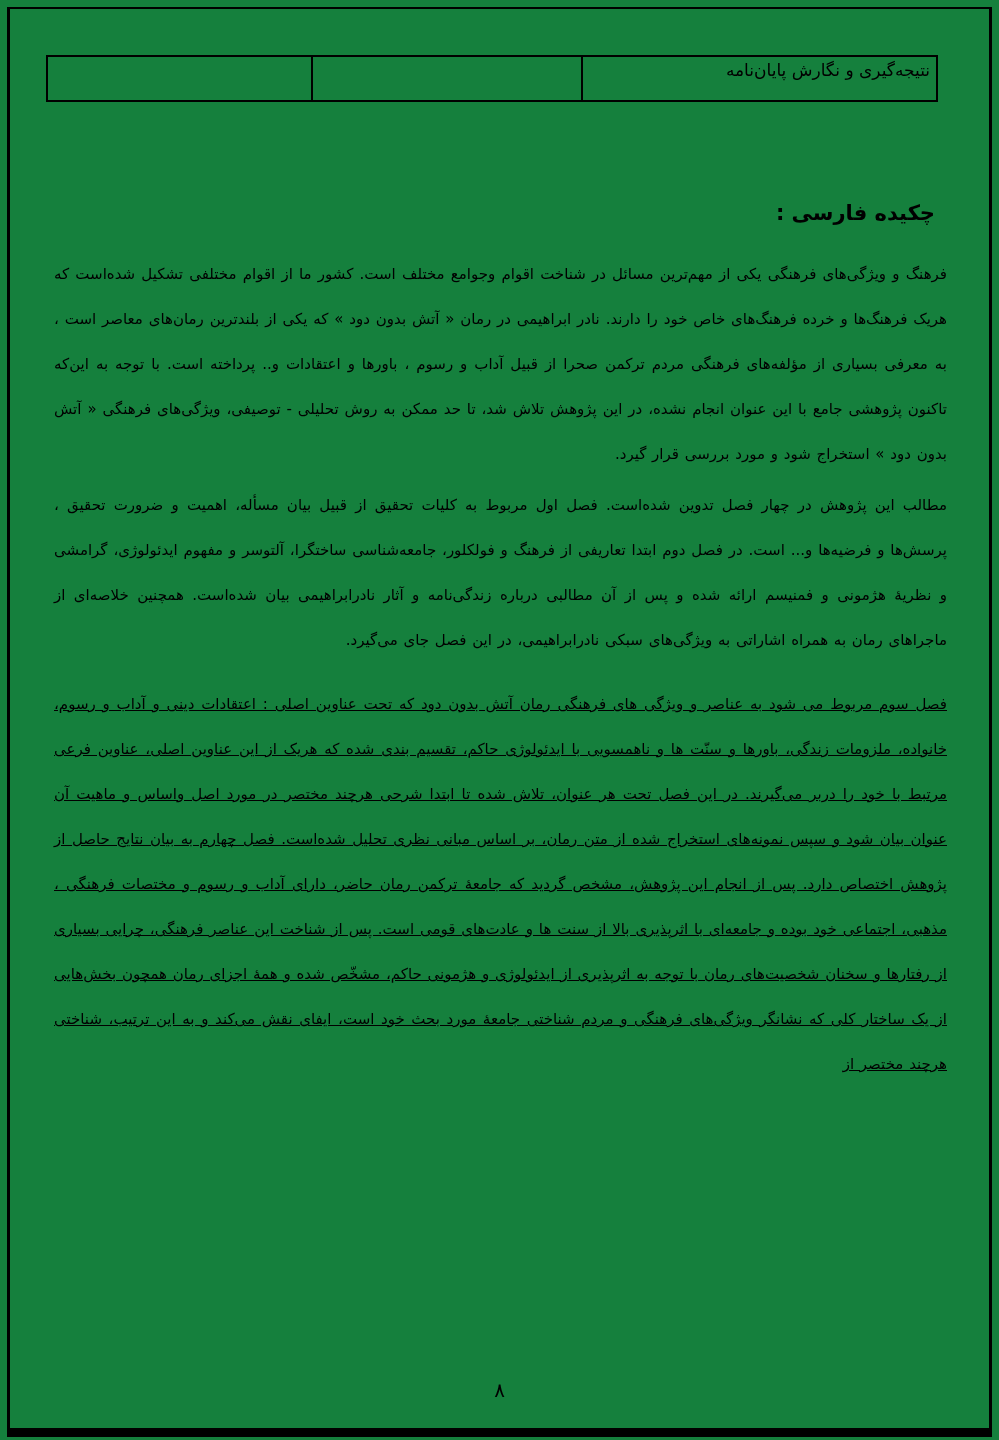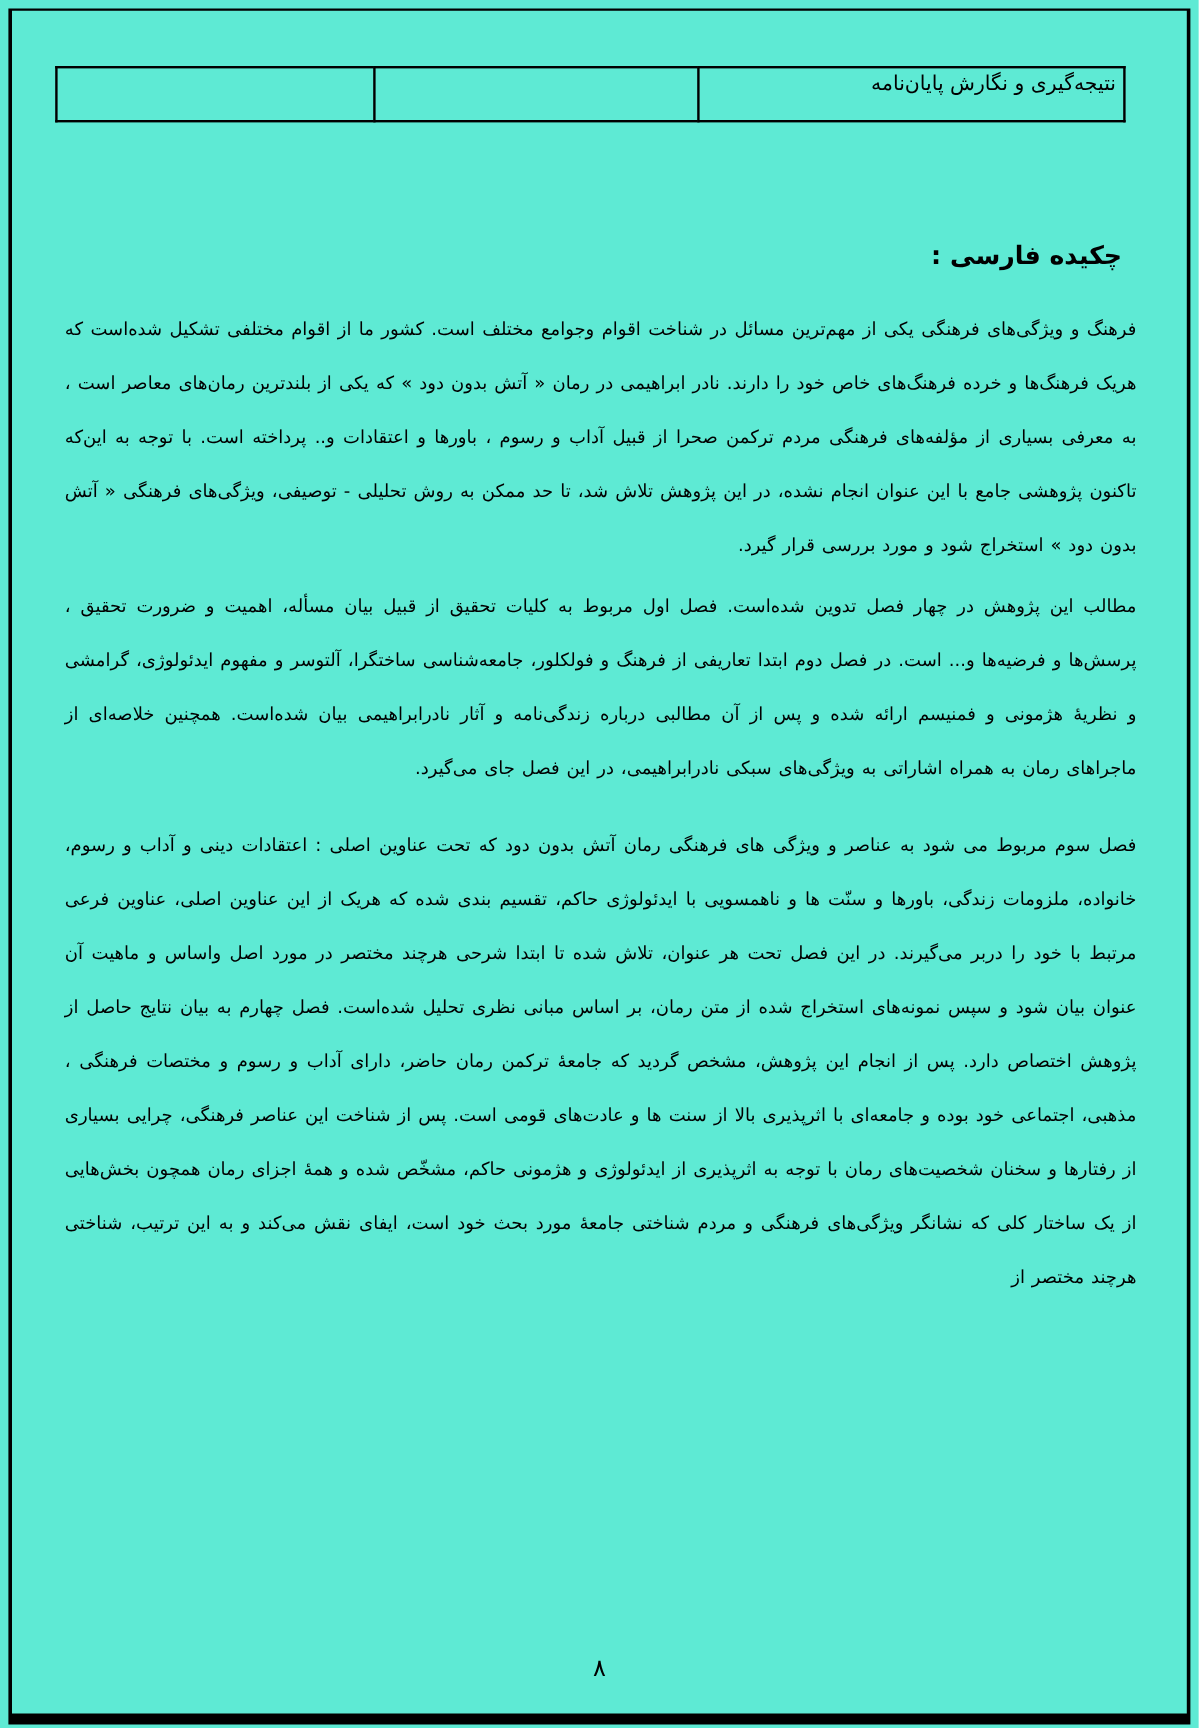--- a/index.html
+++ b/index.html
@@ -4,21 +4,21 @@
 <style>
   html, body {
     margin: 0;
     padding: 0;
     background: #ffffff;
   }
   .page {
     position: relative;
     width: 999px;
     height: 1440px;
-    background: #5eead4;
+    background: #15803d;
     font-family: "DejaVu Sans", "Liberation Serif", sans-serif;
     color: #000000;
     overflow: hidden;
   }
   .page-border {
     position: absolute;
     left: 7px;
     top: 7px;
     right: 7px;
     bottom: 3px;
@@ -66,21 +66,21 @@
   }
   .content p {
     font-size: 15px;
     line-height: 45px;
     text-align: justify;
     margin: 0;
     word-spacing: 1px;
   }
   .content p.para-1 { margin-top: 24px; }
   .content p.para-2 { margin-top: 6px; }
-  .content p.para-3 { margin-top: 19px; }
+  .content p.para-3 { margin-top: 19px; text-decoration: underline; }
 
   .page-number {
     position: absolute;
     bottom: 38px;
     left: 0;
     width: 100%;
     text-align: center;
     font-size: 20px;
     direction: rtl;
   }

